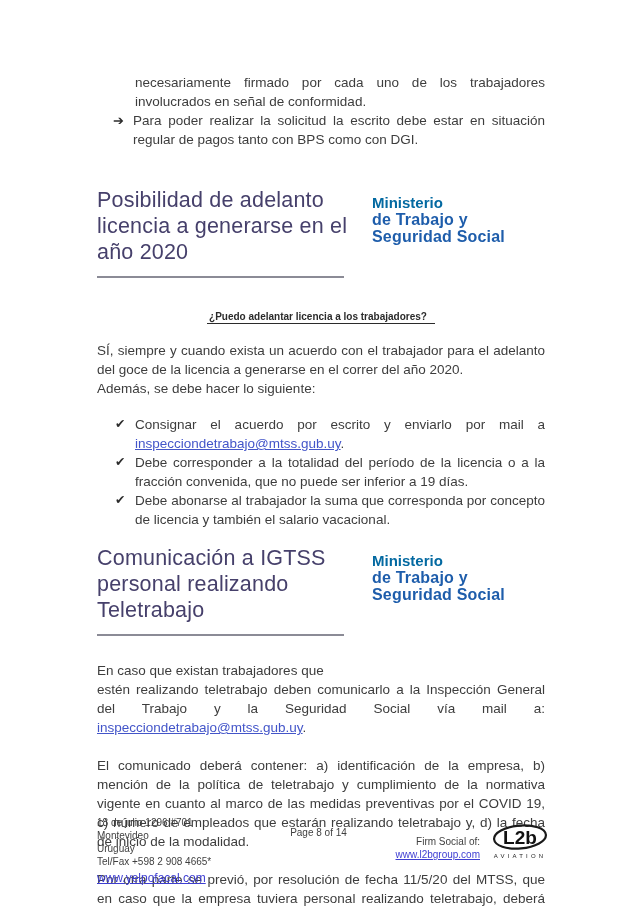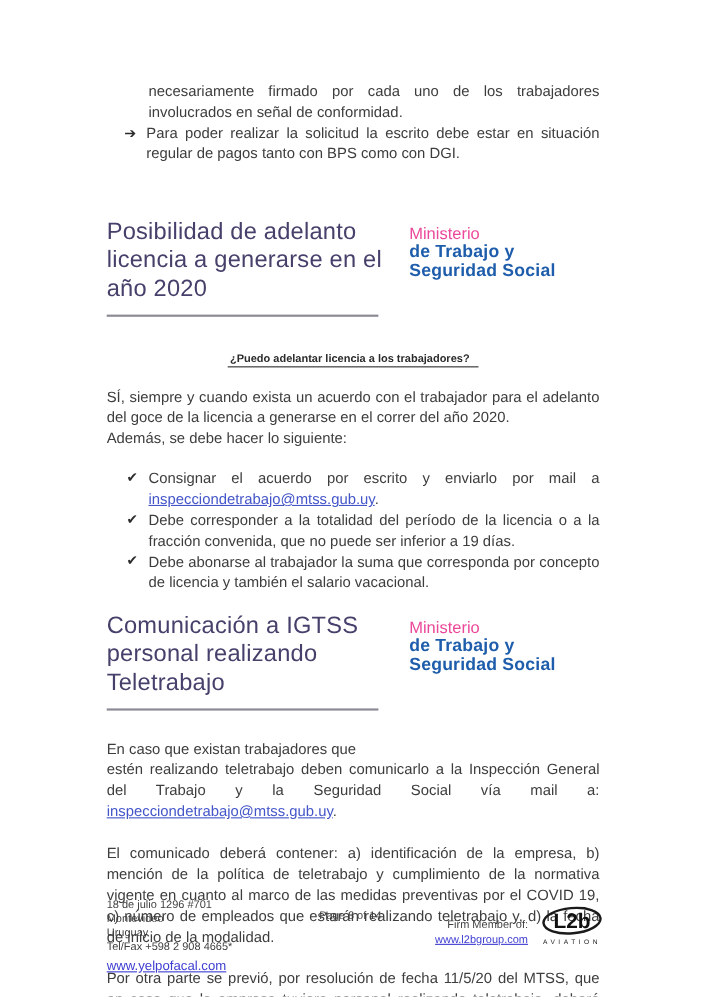--- a/index.html
+++ b/index.html
@@ -17,28 +17,28 @@
     background: #fff;
   }
   
   .body-text { font-size: 13.5px; line-height: 19px; color: #3d3d3d; }
   .just { text-align: justify; }
   .indented { margin-left: 38px; }
   .bullet-row { display: flex; margin-top: 0; }
   .bullet-marker { width: 20px; margin-left: 16px; flex: none; font-size: 13px; color: #2b2b2b; }
   .bullet-body { flex: 1; }
   
-  .section-header { position: relative; margin-top: 48px; min-height: 96px; }
+  .section-header { position: relative; margin-top: 38px; min-height: 96px; }
   .section-title {
     font-size: 21.5px; line-height: 26px; font-weight: 400;
     color: #46406b; width: 262px; letter-spacing: .2px;
   }
   .section-rule { border: none; border-top: 2px solid #8b8b96; width: 247px; margin: 11px 0 0 0; }
   .ministry-logo { position: absolute; left: 275px; top: 7px; line-height: 17px; }
-  .ministry-line1 { font-size: 15px; font-weight: 400; color: #ec4899; }
+  .ministry-line1 { font-size: 15px; font-weight: 700; color: #0369a1; }
   .ministry-line2, .ministry-line3 { font-size: 16px; font-weight: 700; color: #1e5dab; letter-spacing: .2px; }
   
   .question-wrap { text-align: center; margin-top: 23px; }
   .question {
     display: inline-block; font-size: 10px; font-weight: 700; color: #2b2b2b;
     border-bottom: 1.5px solid #2b2b2b; padding: 0 8px 1px 2px;
   }
   
   .para { margin-top: 17px; }
   .para-tight { margin-top: 0; }
@@ -125,21 +125,21 @@
 
   <div class="footer">
     <div class="footer-address">
       <div>18 de julio 1296 #701</div>
       <div>Montevideo</div>
       <div>Uruguay</div>
       <div>Tel/Fax +598 2 908 4665*</div>
     </div>
     <div class="footer-center">Page 8 of 14</div>
     <div class="footer-right">
-      <div>Firm Member of:</div>
+      <div>Firm Social of:</div>
       <a class="footer-link">www.l2bgroup.com</a>
     </div>
     <div class="footer-logo">
       <svg width="56" height="38" viewBox="0 0 56 38">
         <ellipse cx="28" cy="13" rx="26" ry="11.5" fill="none" stroke="#1a1a1a" stroke-width="2.2" transform="rotate(-5 28 13)"></ellipse>
         <text x="28" y="20" text-anchor="middle" font-family="Liberation Sans, sans-serif" font-size="19" font-weight="800" fill="#111">L2b</text>
         <text x="28" y="34" text-anchor="middle" font-family="Liberation Sans, sans-serif" font-size="6" letter-spacing="3.2" fill="#222" style="text-transform:uppercase">aviation</text>
       </svg>
     </div>
   </div>

